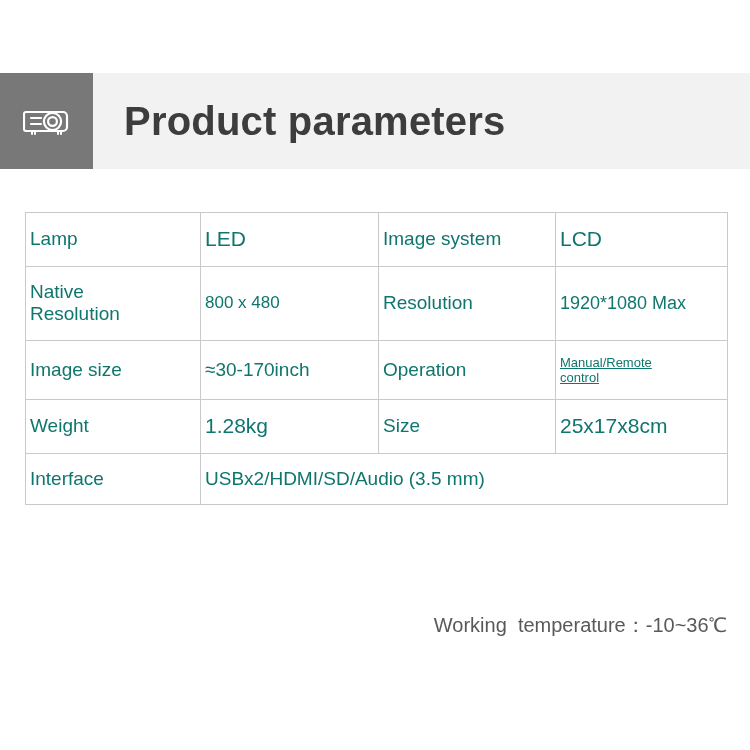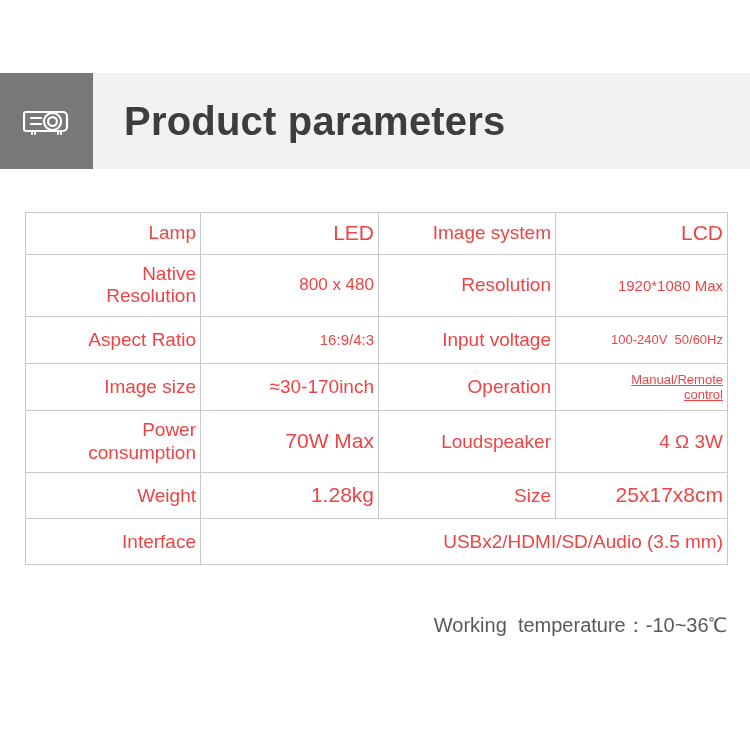--- a/index.html
+++ b/index.html
@@ -60,41 +60,41 @@
   .spec-table {
     position: absolute;
     left: 25px;
     top: 212px;
     width: 702px;
     border-collapse: collapse;
     table-layout: fixed;
   }
   .spec-table td {
     border: 1px solid #c9c9c9;
-    text-align: right;
+    text-align: left;
     vertical-align: middle;
-    color: #ef4444;
-    padding: 8px 4px;
+    color: #0f766e;
+    padding: 14px 4px;
     line-height: 1.18;
   }
   .col-a { width: 175px; }
   .col-b { width: 178px; }
   .col-c { width: 177px; }
   .col-d { width: 172px; }
 
   .r-h      { height: 42px; }
   .r-tall   { height: 51px; }
   .r-mid    { height: 47px; }
   .r-std    { height: 46px; }
 
   .lbl      { font-size: 19px; }
   .lbl-sm   { font-size: 16px; }
   .val-lg   { font-size: 21px; margin-top: 46px; }
   .val      { font-size: 19px; }
-  .val-sm   { font-size: 15px; }
+  .val-sm   { font-size: 18px; }
   .val-xs   { font-size: 13px; }
   .val-md   { font-size: 17px; }
   .two-line { font-size: 13px; line-height: 1.25; text-decoration: underline; }
 
   
   .working-temp {
     position: absolute;
     left: 0;
     top: 612px;
     width: 727px;
@@ -141,38 +141,25 @@
         <td class="val-lg">LCD</td>
       </tr>
       <tr class="r-tall">
         <td class="lbl two-line-lbl" style="font-size:19px;white-space:pre-line">Native
 Resolution</td>
         <td class="val-md">800 x 480</td>
         <td class="lbl">Resolution</td>
         <td class="val-sm">1920*1080 Max</td>
       </tr>
       <tr class="r-mid">
-        <td class="lbl">Aspect Ratio</td>
-        <td class="val-sm">16:9/4:3</td>
-        <td class="lbl">Input voltage</td>
-        <td class="val-xs" style="white-space:pre">100-240V  50/60Hz</td>
-      </tr>
-      <tr class="r-mid">
         <td class="lbl">Image size</td>
         <td class="val">≈30-170inch</td>
         <td class="lbl">Operation</td>
         <td class="two-line" style="white-space:pre-line">Manual/Remote
 control</td>
-      </tr>
-      <tr class="r-std">
-        <td class="lbl" style="white-space:pre-line">Power
-consumption</td>
-        <td class="val-lg">70W Max</td>
-        <td class="lbl">Loudspeaker</td>
-        <td class="val">4 Ω 3W</td>
       </tr>
       <tr class="r-std">
         <td class="lbl">Weight</td>
         <td class="val-lg">1.28kg</td>
         <td class="lbl">Size</td>
         <td class="val-lg">25x17x8cm</td>
       </tr>
       <tr class="r-std">
         <td class="lbl">Interface</td>
         <td class="val" colspan="3">USBx2/HDMI/SD/Audio (3.5 mm)</td>

